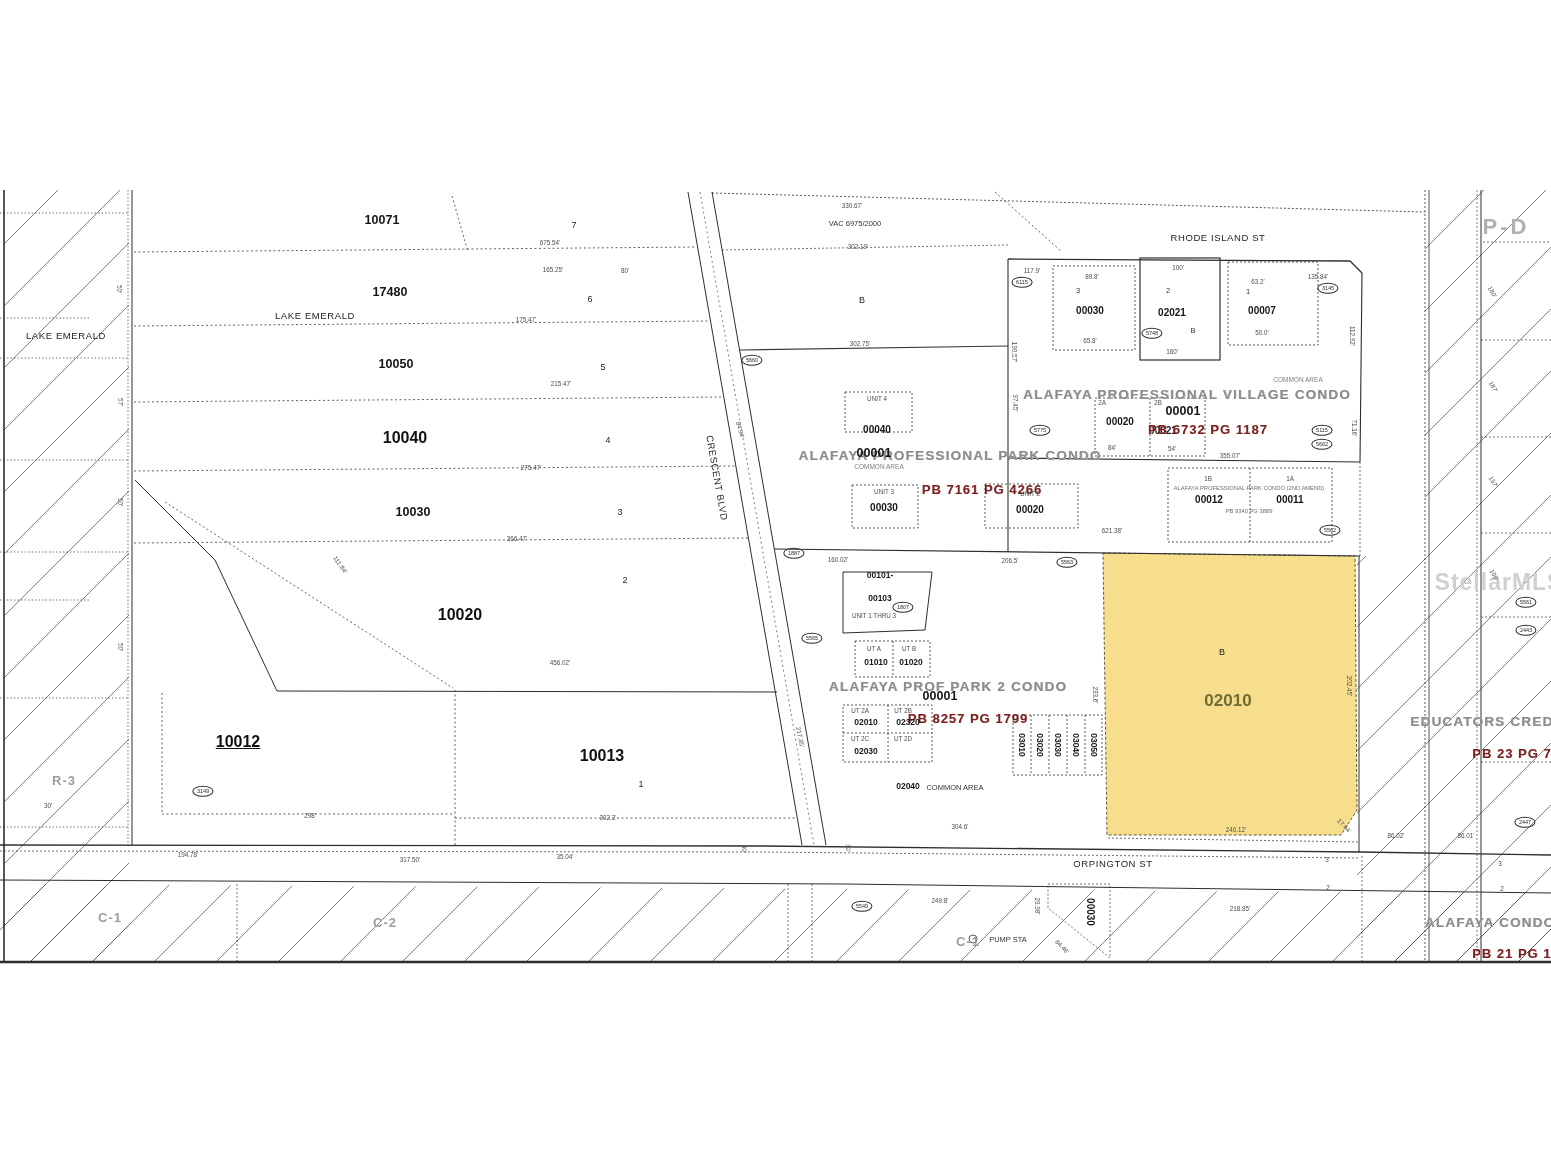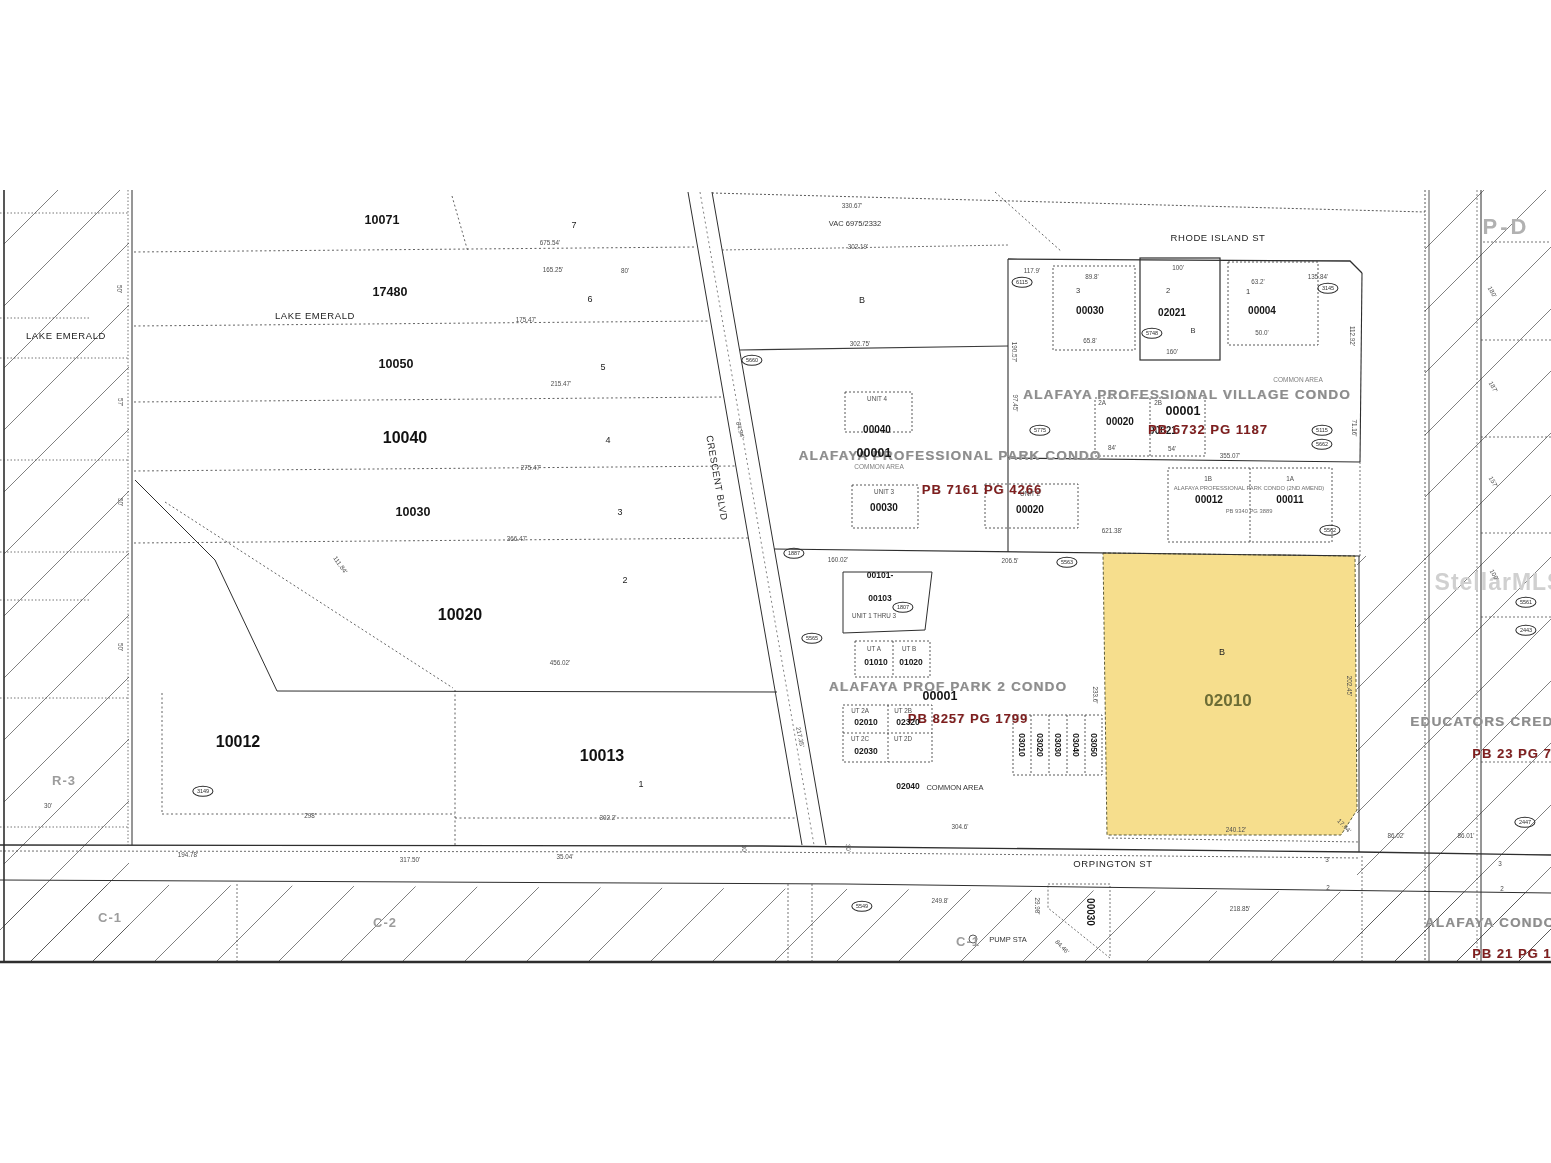--- a/index.html
+++ b/index.html
@@ -164,21 +164,21 @@
       <span class="lbl condo" style="left: 1489px; top: 722px;">EDUCATORS CREDIT</span>
       <span class="lbl ref" style="left: 1512px; top: 753px;">PB 23 PG 7</span>
       <span class="lbl condo" style="left: 1490px; top: 923px;">ALAFAYA CONDO</span>
       <span class="lbl ref" style="left: 1516px; top: 953px;">PB 21 PG 18</span>
       <span class="lbl pid" style="left: 382px; top: 220px;">10071</span>
       <span class="lbl pid" style="left: 390px; top: 292px;">17480</span>
       <span class="lbl pid" style="left: 396px; top: 364px;">10050</span>
       <span class="lbl pid-lg" style="left: 405px; top: 438px;">10040</span>
       <span class="lbl pid" style="left: 413px; top: 512px;">10030</span>
       <span class="lbl pid-lg" style="left: 460px; top: 615px;">10020</span>
-      <span class="lbl pid-lg" style="left: 238px; top: 742px;">10012</span>
+      <span class="lbl pid-lg" style="left: 238px; top: 742px; text-decoration: underline;">10012</span>
       <span class="lbl pid-lg" style="left: 602px; top: 756px;">10013</span>
       <span class="lbl lot" style="left: 574px; top: 225px;">7</span>
       <span class="lbl lot" style="left: 590px; top: 299px;">6</span>
       <span class="lbl lot" style="left: 603px; top: 367px;">5</span>
       <span class="lbl lot" style="left: 608px; top: 440px;">4</span>
       <span class="lbl lot" style="left: 620px; top: 512px;">3</span>
       <span class="lbl lot" style="left: 625px; top: 580px;">2</span>
       <span class="lbl lot" style="left: 641px; top: 784px;">1</span>
       <span class="lbl tiny2" style="left: 550px; top: 243px;">675.54'</span>
       <span class="lbl tiny2" style="left: 553px; top: 270px;">165.25'</span>
@@ -195,35 +195,35 @@
       <span class="lbl tiny2" style="left: 410px; top: 860px;">317.50'</span>
       <span class="lbl tiny2" style="left: 565px; top: 857px;">35.04'</span>
       <span class="lbl tiny2" style="left: 119px; top: 289px; transform: translate(-50%, -50%) rotate(90deg);">50'</span>
       <span class="lbl tiny2" style="left: 120px; top: 402px; transform: translate(-50%, -50%) rotate(90deg);">57'</span>
       <span class="lbl tiny2" style="left: 120px; top: 502px; transform: translate(-50%, -50%) rotate(90deg);">50'</span>
       <span class="lbl tiny2" style="left: 120px; top: 647px; transform: translate(-50%, -50%) rotate(90deg);">50'</span>
       <span class="lbl tiny2" style="left: 48px; top: 806px;">30'</span>
       <span class="lbl tiny2" style="left: 744px; top: 849px; transform: translate(-50%, -50%) rotate(85deg);">30'</span>
       <span class="lbl tiny2" style="left: 848px; top: 848px; transform: translate(-50%, -50%) rotate(85deg);">30'</span>
       <span class="lbl tiny2" style="left: 852px; top: 206px;">330.67'</span>
-      <span class="lbl tiny" style="left: 855px; top: 224px;">VAC 6975/2332</span>
+      <span class="lbl tiny" style="left: 855px; top: 224px;">VAC 6975/2000</span>
       <span class="lbl tiny2" style="left: 858px; top: 247px;">302.19'</span>
       <span class="lbl lot" style="left: 862px; top: 300px;">B</span>
       <span class="lbl tiny2" style="left: 860px; top: 344px;">302.75'</span>
       <span class="lbl tiny" style="left: 1078px; top: 291px;">3</span>
       <span class="lbl unit" style="left: 1090px; top: 311px;">00030</span>
       <span class="lbl tiny2" style="left: 1092px; top: 277px;">89.8'</span>
       <span class="lbl tiny2" style="left: 1090px; top: 341px;">65.8'</span>
       <span class="lbl tiny" style="left: 1168px; top: 291px;">2</span>
       <span class="lbl unit" style="left: 1172px; top: 313px;">02021</span>
       <span class="lbl tiny" style="left: 1193px; top: 331px;">B</span>
       <span class="lbl tiny2" style="left: 1178px; top: 268px;">100'</span>
       <span class="lbl tiny2" style="left: 1172px; top: 352px;">160'</span>
       <span class="lbl tiny" style="left: 1248px; top: 292px;">1</span>
-      <span class="lbl unit" style="left: 1262px; top: 311px;">00004</span>
+      <span class="lbl unit" style="left: 1262px; top: 311px;">00007</span>
       <span class="lbl tiny2" style="left: 1258px; top: 282px;">63.2'</span>
       <span class="lbl tiny2" style="left: 1262px; top: 333px;">50.0'</span>
       <span class="lbl tiny2" style="left: 1032px; top: 271px;">117.9'</span>
       <span class="lbl tiny2" style="left: 1318px; top: 277px;">135.84'</span>
       <span class="lbl tiny2" style="left: 1014px; top: 352px; transform: translate(-50%, -50%) rotate(90deg);">190.57'</span>
       <span class="lbl tiny2" style="left: 1352px; top: 336px; transform: translate(-50%, -50%) rotate(90deg);">112.92'</span>
       <span class="lbl tiny2" style="left: 1354px; top: 428px; transform: translate(-50%, -50%) rotate(90deg);">71.16'</span>
       <span class="lbl condo-sm" style="left: 1298px; top: 380px;">COMMON AREA</span>
       <span class="lbl condo" style="left: 1187px; top: 395px;">ALAFAYA PROFESSIONAL VILLAGE CONDO</span>
       <span class="lbl pid" style="left: 1183px; top: 411px;">00001</span>

